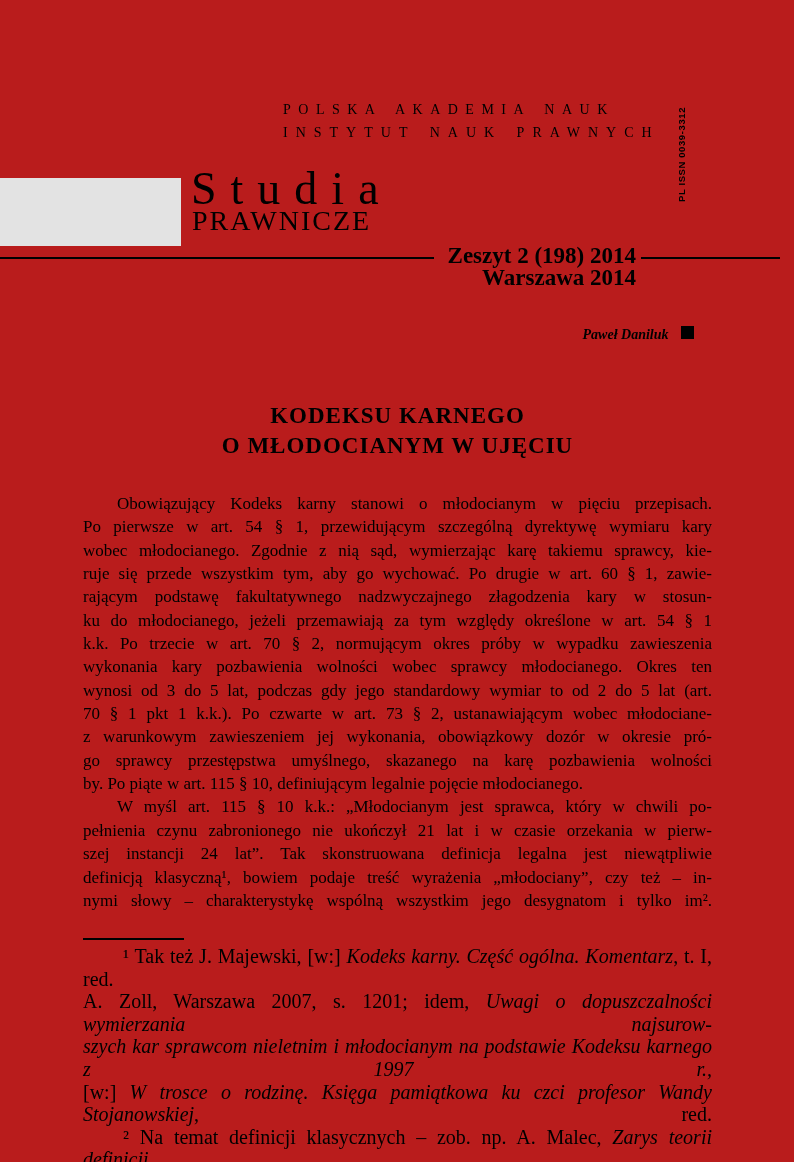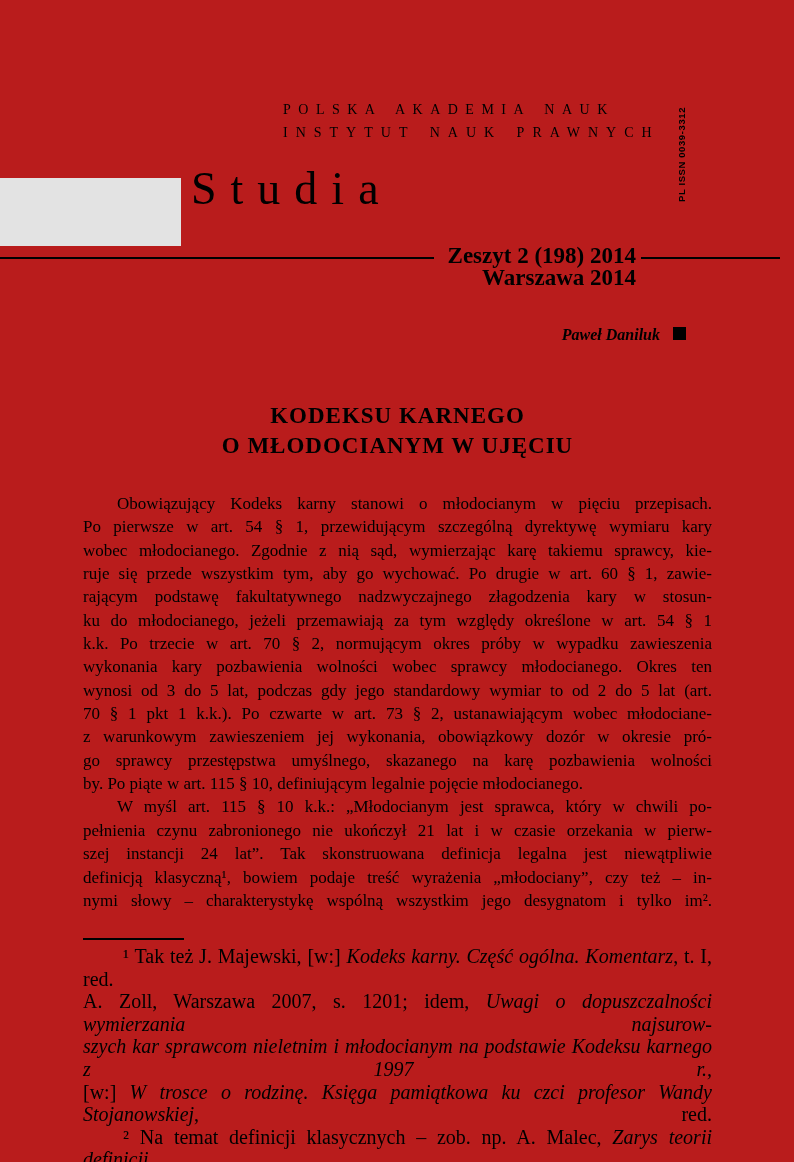--- a/index.html
+++ b/index.html
@@ -34,21 +34,21 @@
   .rule { position:absolute; top:257px; height:2px; background:#000; }
   .rule-left  { left:0; width:434px; }
   .rule-right { left:641px; width:139px; }
   .issue, .place {
     position:absolute; right:166px; font-weight:bold; font-size:23px;
     line-height:20px; white-space:nowrap;
   }
   .issue { top:246px; }
   .place { top:268px; }
   .author-line {
-    position:absolute; right:116px; top:326px; font-size:16px;
+    position:absolute; right:108px; top:326px; font-size:14px;
     white-space:nowrap;
   }
   .author { font-weight:bold; font-style:italic; }
   .square {
     display:inline-block; width:13px; height:13px; background:#000;
     margin-left:9px;
   }
   .title {
     position:absolute; left:83px; top:401px; width:629px; text-align:center;
     font-weight:bold; font-size:23px; line-height:30px; letter-spacing:1px;
@@ -79,20 +79,21 @@
 <div class="page">
 
   <div class="pan1">POLSKA AKADEMIA NAUK</div>
   <div class="pan2">INSTYTUT NAUK PRAWNYCH</div>
 
   <div class="issn">PL ISSN 0039-3312</div>
 
   <div class="graybox"></div>
 
   <div class="studia">Studia</div>
+  <div class="prawnicze">PRAWNICZE</div>
 
   <div class="rule rule-left"></div>
   <div class="rule rule-right"></div>
 
   <div class="issue">Zeszyt 2 (198) 2014</div>
   <div class="place">Warszawa 2014</div>
 
   <div class="author-line">
     <span class="author">Paweł Daniluk</span>
     <span class="square"></span>

